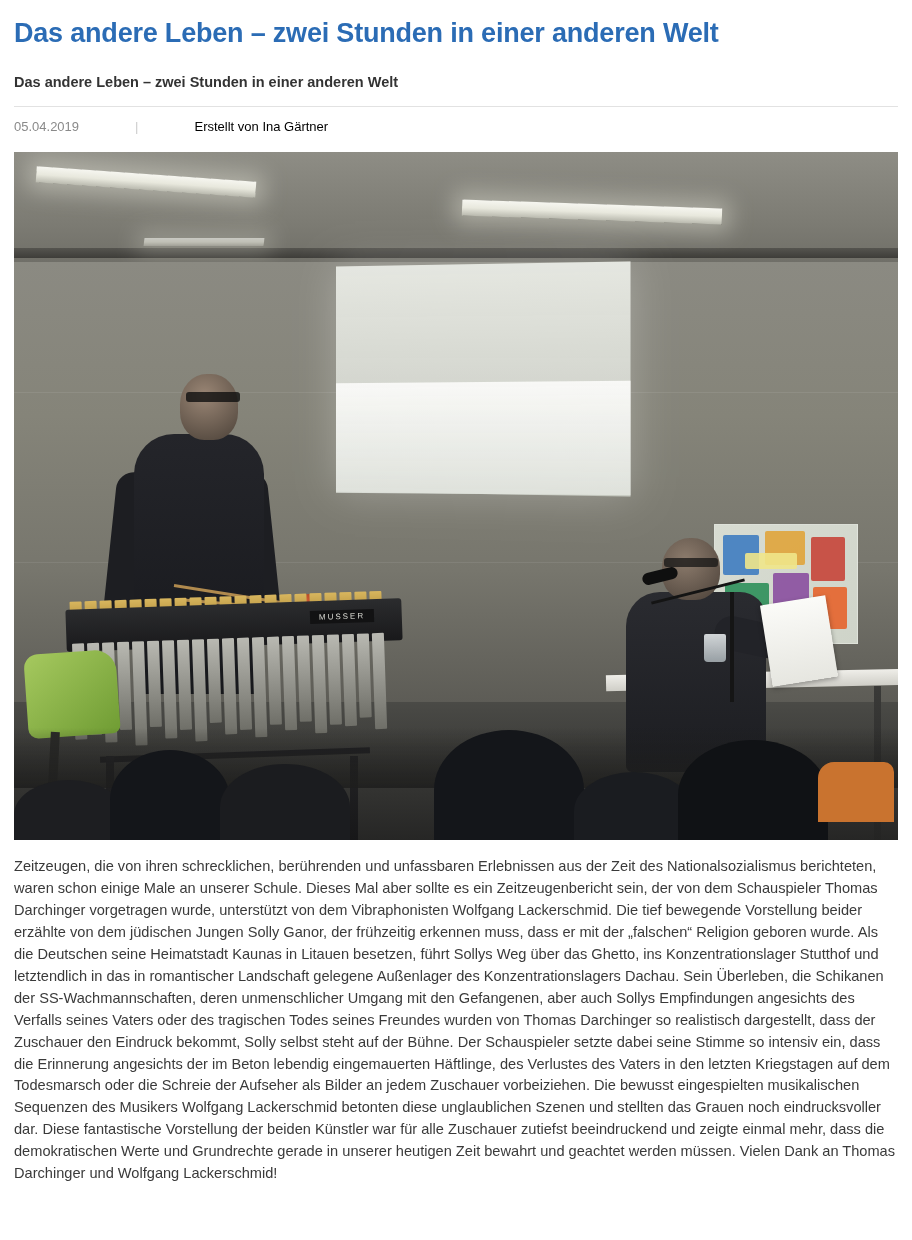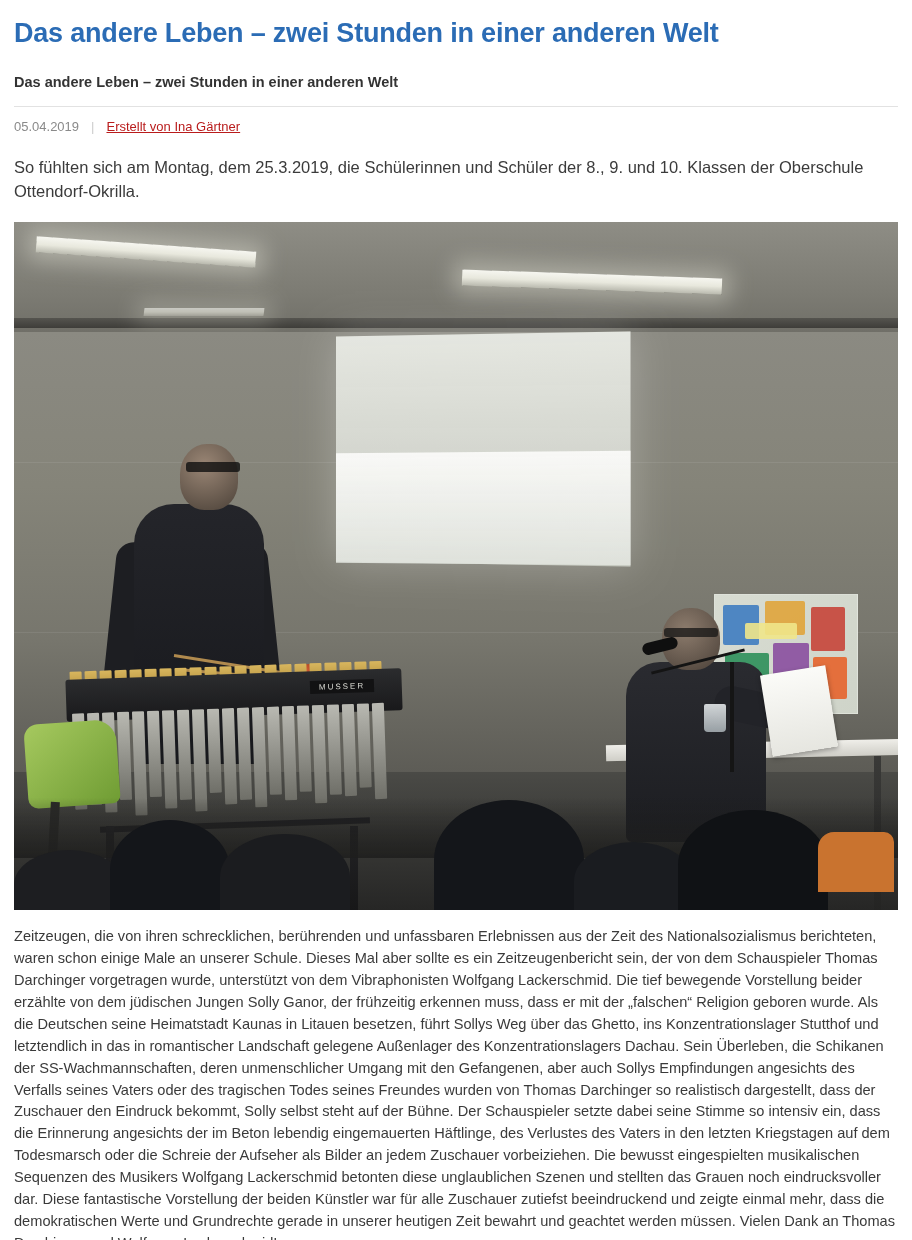--- a/index.html
+++ b/index.html
@@ -39,27 +39,28 @@
     border-top: 1px solid #e2e2e2;
     margin: 14px 0 0 0;
   }
   .meta {
     display: flex;
     align-items: center;
     font-size: 13px;
     color: #888888;
     margin: 12px 0 0 0;
     line-height: 1.2;
+    gap: 44px;
   }
   .meta .date { color: #8a8a8a; }
   .meta .sep {
     color: #cccccc;
     margin: 0 12px 0 12px;
   }
-  .meta .author { color: #b91c1c; text-decoration: underline; }
+  .meta .author { color: #000000; }
   .lead {
     font-size: 16.5px;
     color: #3b3b3b;
     line-height: 1.45;
     margin: 22px 0 0 0;
   }
   .figure {
     margin: 18px 0 0 0;
     width: 884px;
     height: 688px;
@@ -377,21 +378,20 @@
   <h2 class="subtitle">Das andere Leben – zwei Stunden in einer anderen Welt</h2>
 
   <hr class="meta-divider">
 
   <div class="meta">
     <span class="date">05.04.2019</span>
     <span class="sep">|</span>
     <span class="author">Erstellt von Ina Gärtner</span>
   </div>
 
-  <p class="lead">So fühlten sich am Montag, dem 25.3.2019, die Schülerinnen und Schüler der 8., 9. und 10. Klassen der Oberschule Ottendorf-Okrilla.</p>
 
   <figure class="figure">
     <div class="photo">
 
       <div class="ceiling"></div>
       <div class="ceiling-beam"></div>
       <div class="lamp l1"></div>
       <div class="lamp l2"></div>
       <div class="lamp l3"></div>
 

